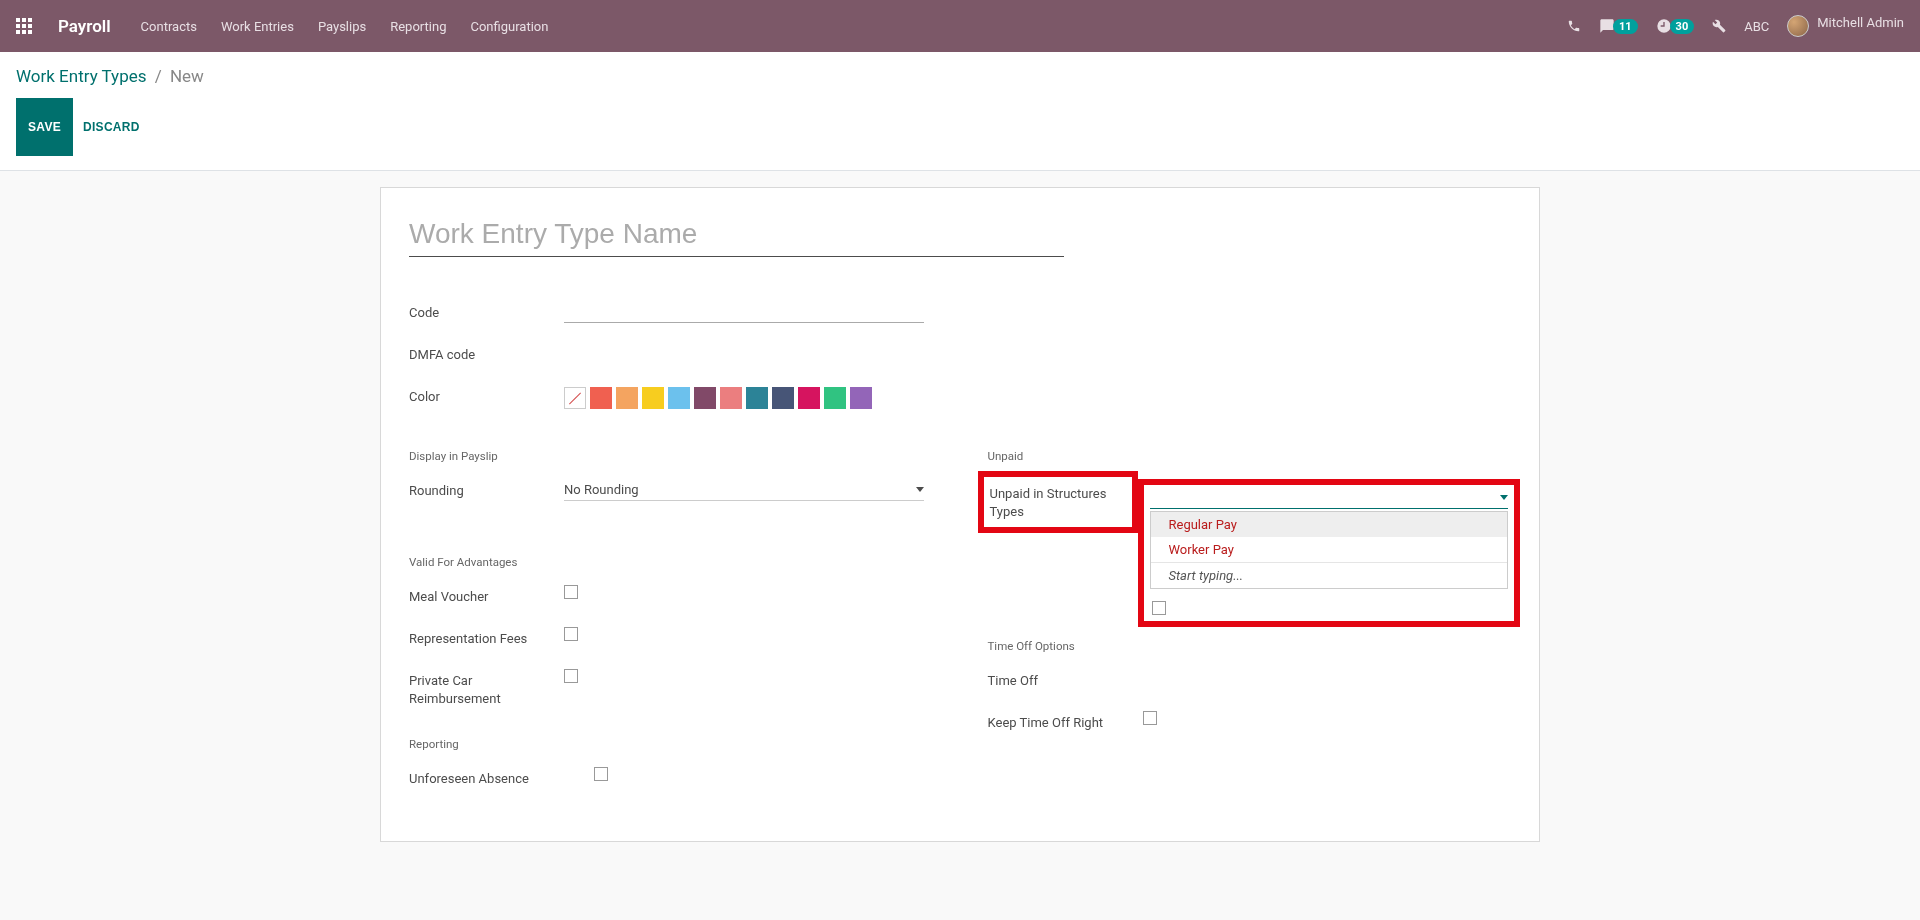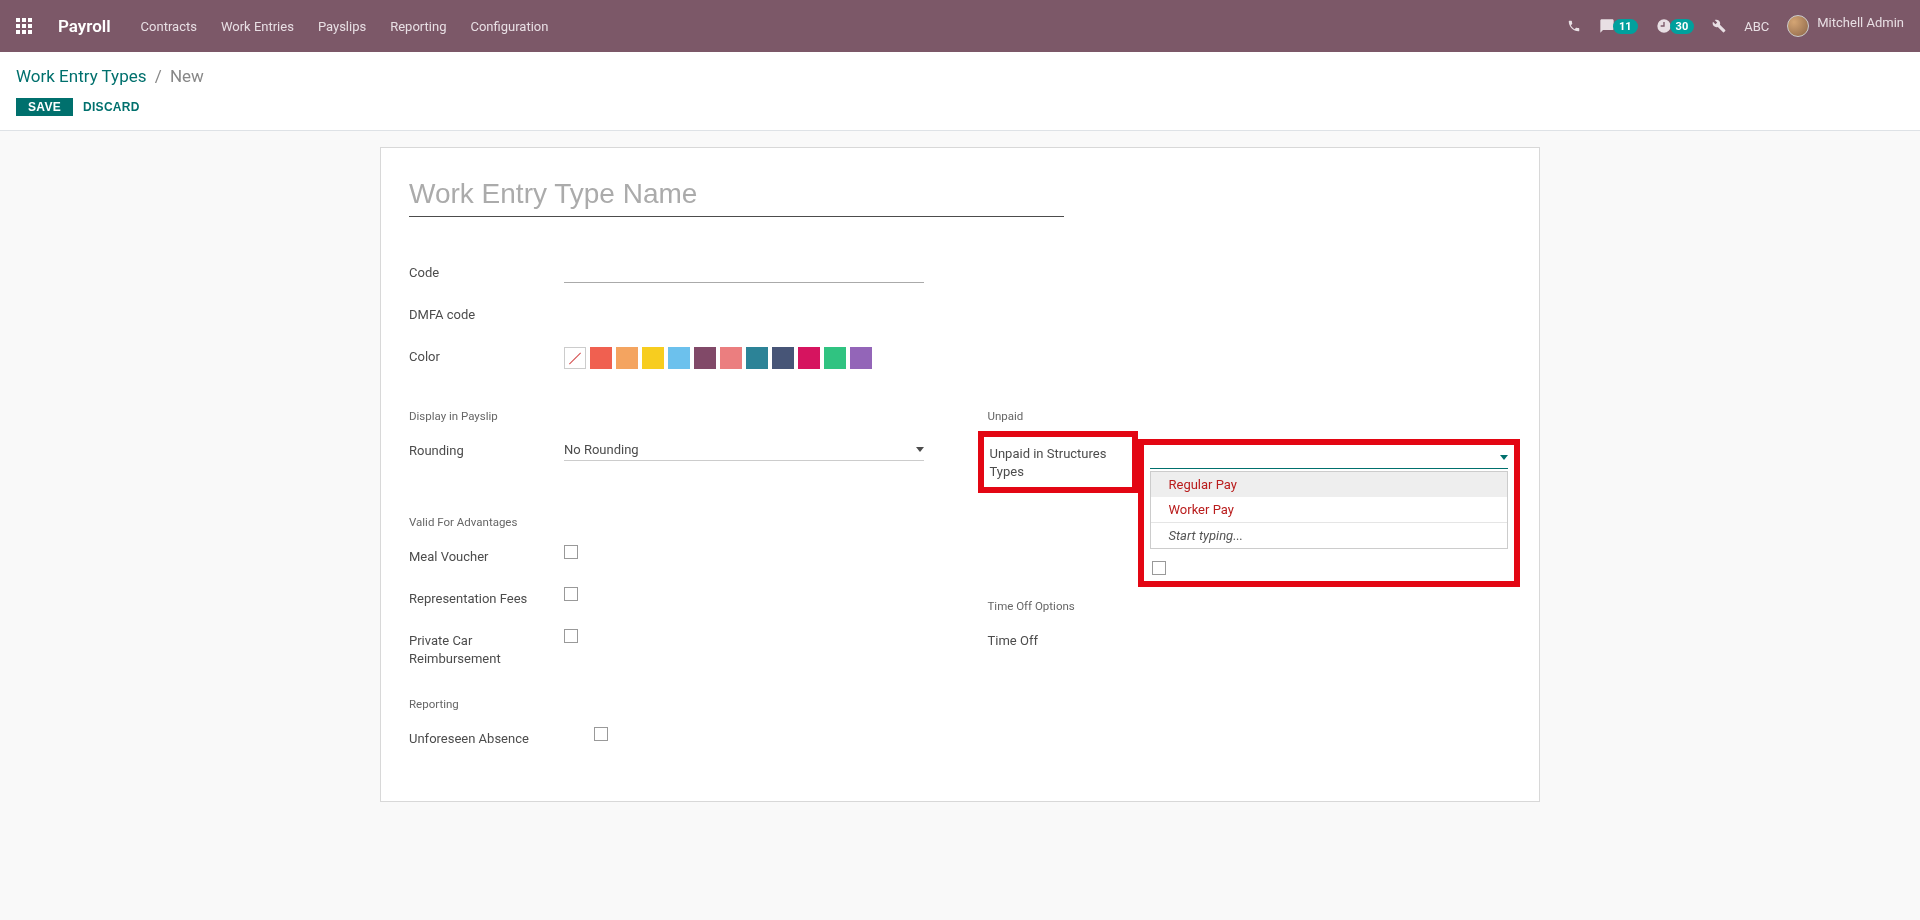--- a/index.html
+++ b/index.html
@@ -65,21 +65,21 @@
       margin-bottom: 12px;
     }
     .breadcrumb a { color: #00706d; text-decoration: none; }
     .breadcrumb .sep { color: #888; margin: 0 4px; }
     .breadcrumb .current { color: #888; }
     .cp-buttons { display: flex; gap: 10px; align-items: center; }
     .btn-primary {
       background: #00706d;
       color: #fff;
       border: none;
-      padding: 2px 12px;
+      padding: 22px 12px;
       font-weight: bold;
       font-size: 12px;
       cursor: pointer;
       letter-spacing: 0.3px;
     }
     .btn-link {
       background: none;
       border: none;
       color: #00706d;
       font-weight: bold;
@@ -398,17 +398,21 @@
             </div>
             <span class="behind-box"></span>
           </div>
         </div>
 
         <div class="section-label" style="margin-top:12px">Time Off Options</div>
         <div class="field-row">
           <div class="field-label">Time Off</div>
           <div class="field-value"></div>
         </div>
+        <div class="field-row">
+          <div class="field-label">Keep Time Off Right</div>
+          <div class="field-value"><span class="checkbox-box"></span></div>
+        </div>
       </div>
     </div>
 
   </div>
 </div>
 
 </body></html>

